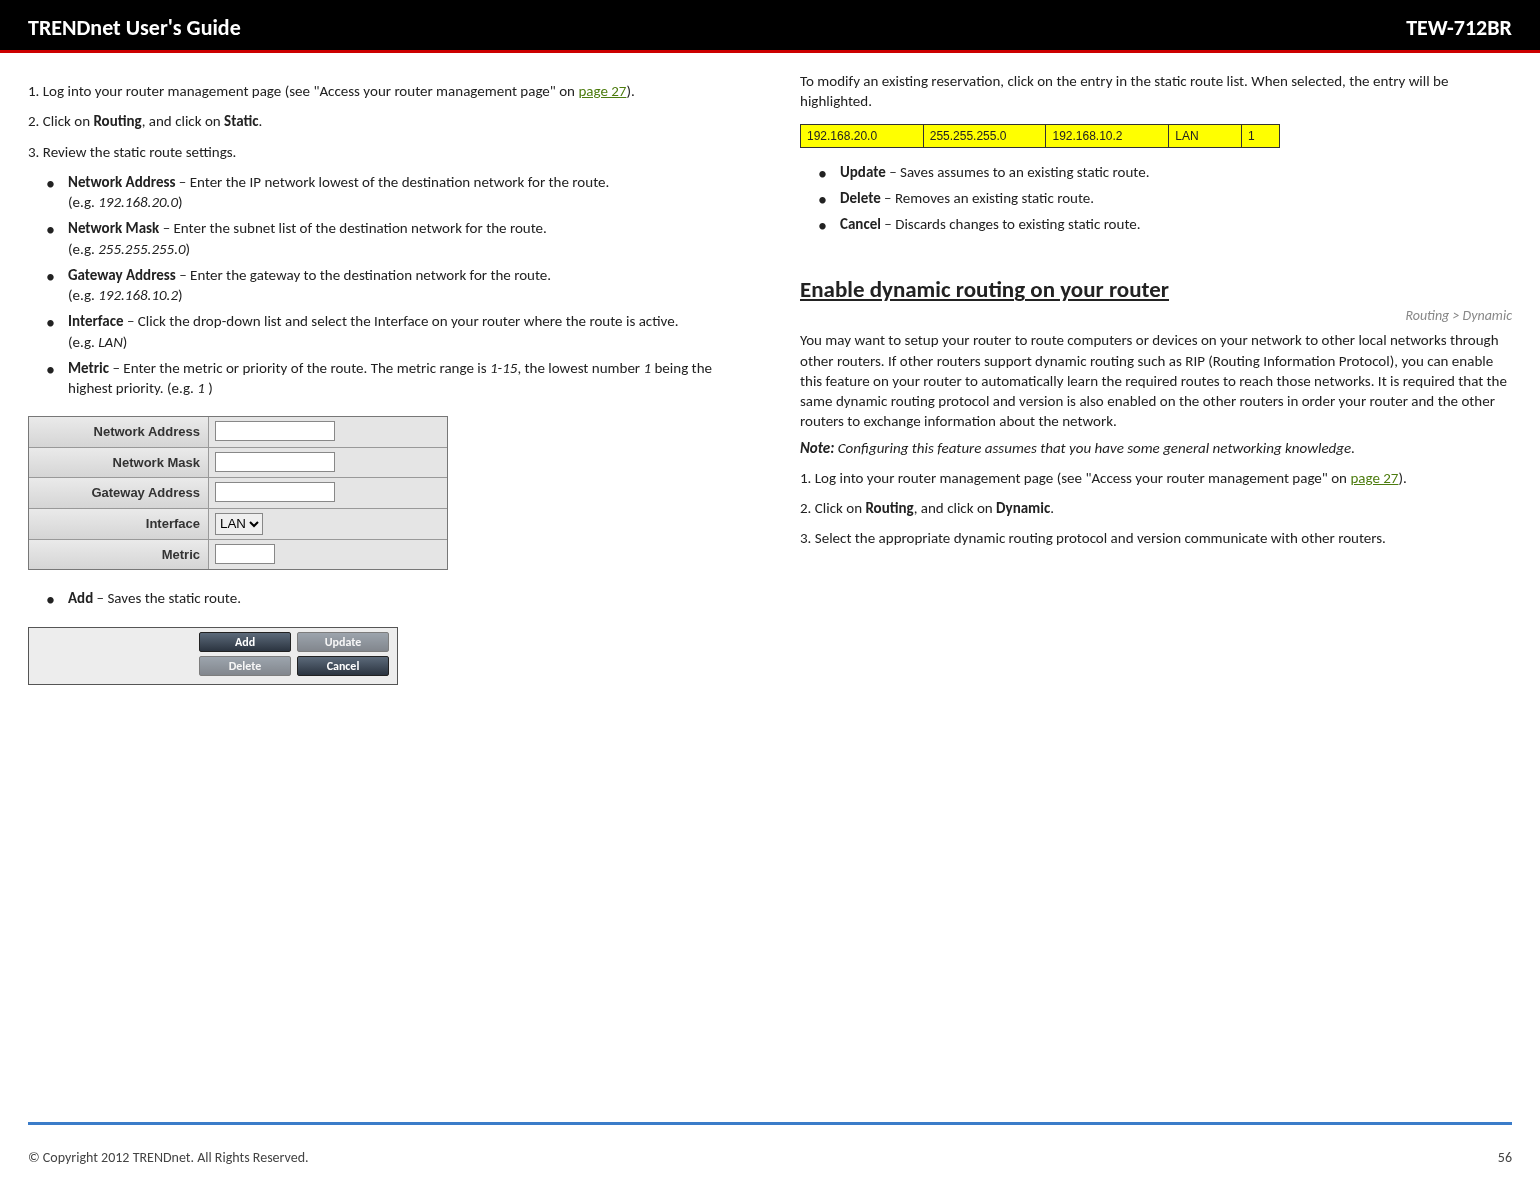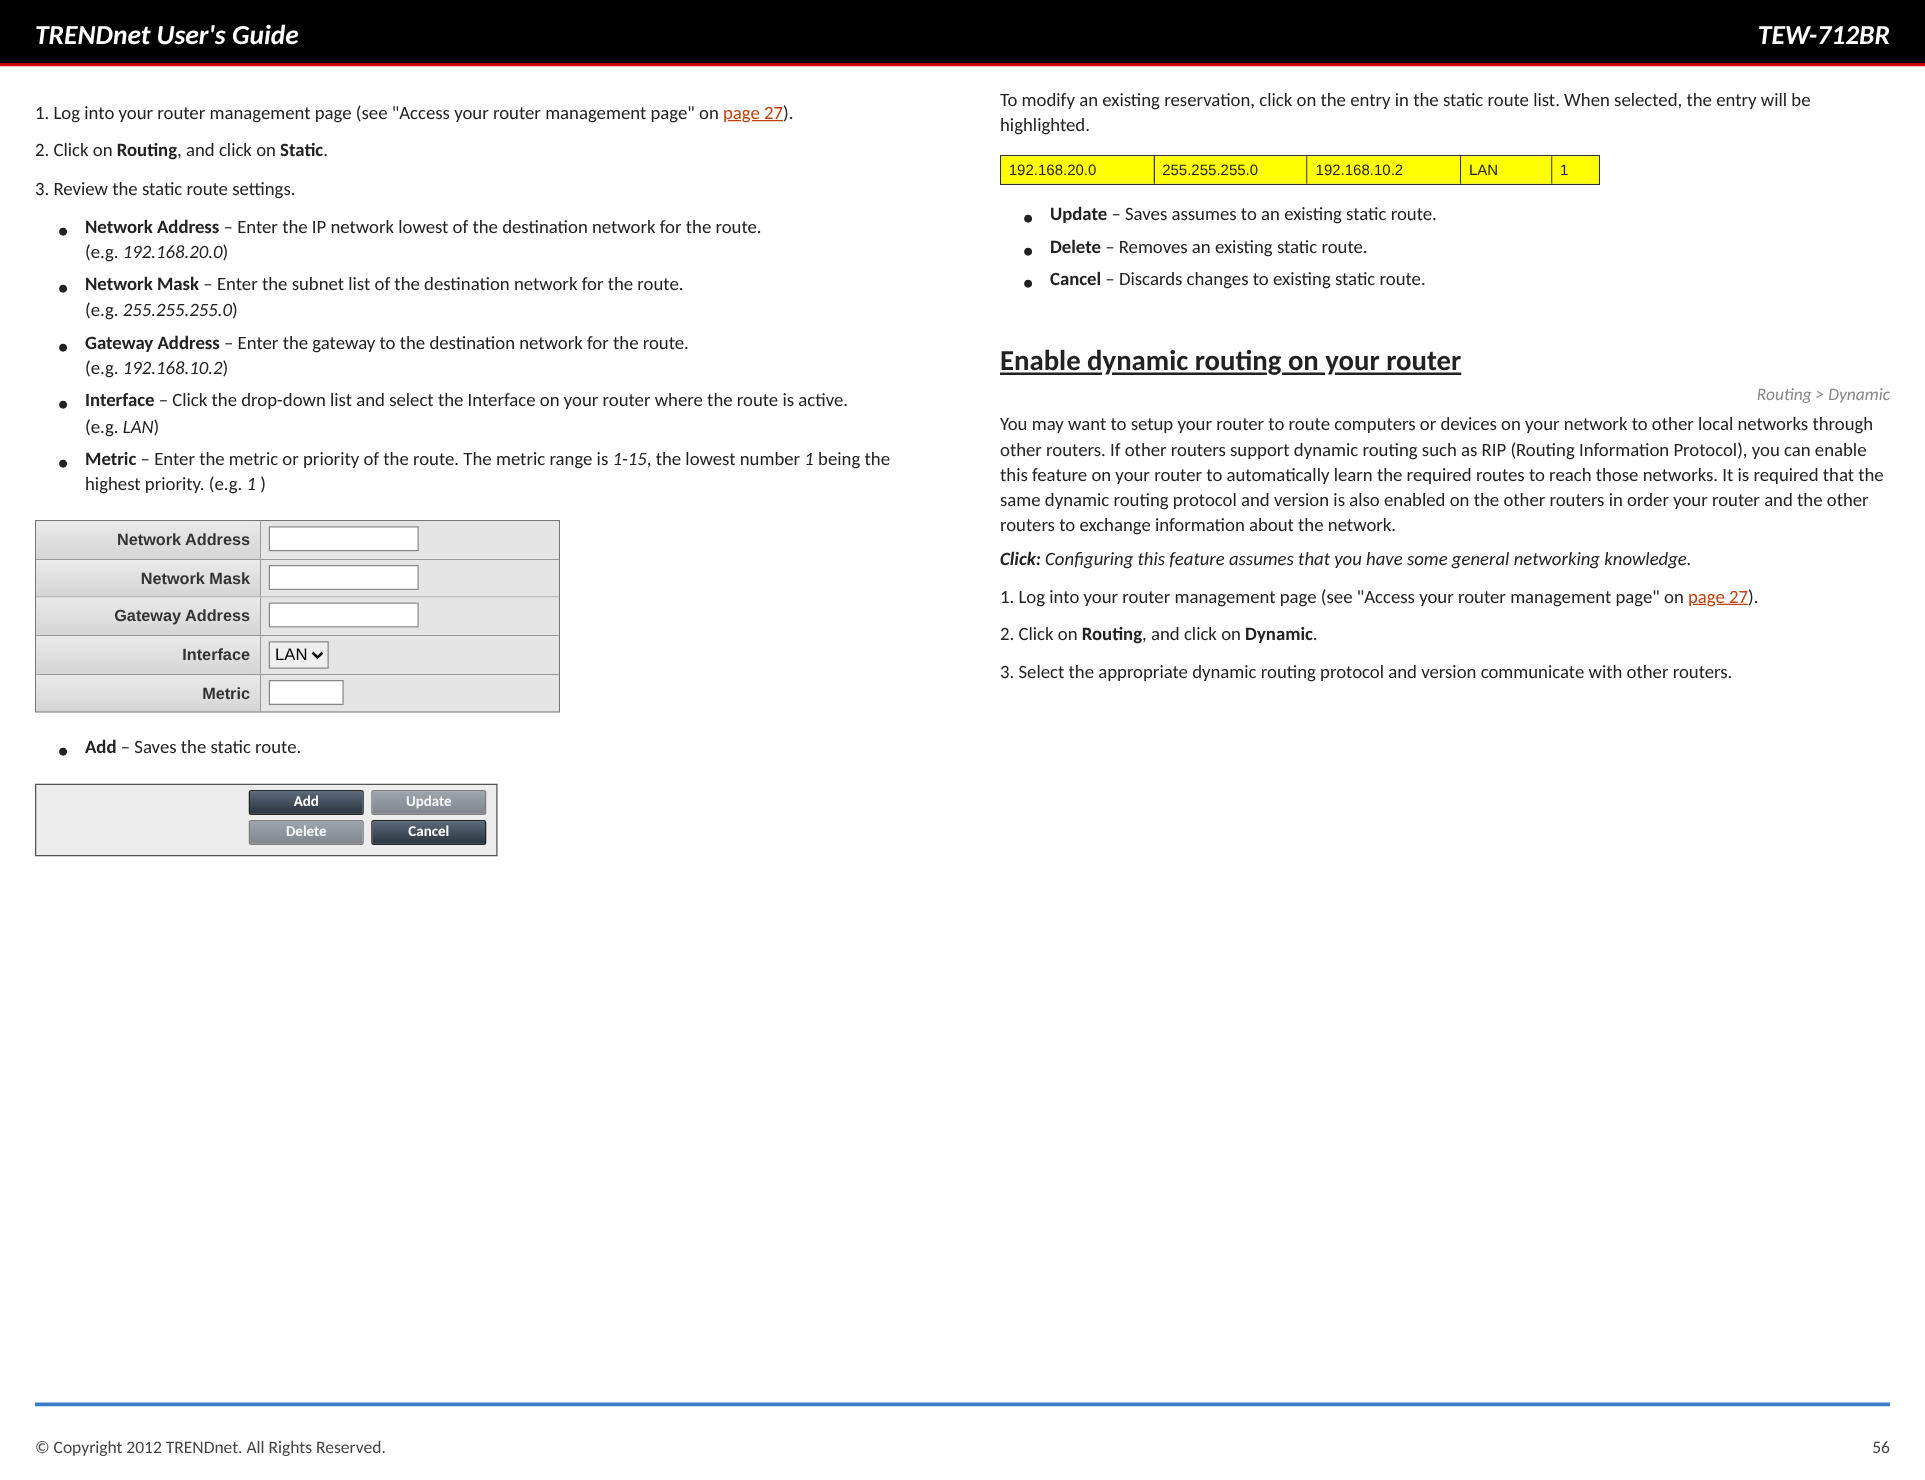--- a/index.html
+++ b/index.html
@@ -13,21 +13,20 @@
       position: relative;
     }
     .header {
       background: linear-gradient(to bottom, #000 95%, #c00 95%, #c00 100%);
       color: #fff;
       padding: 14px 28px 12px 28px;
       display: flex;
       justify-content: space-between;
       font-weight: bold;
       font-size: 22px;
-      font-style: italic;
     }
     .content {
       display: flex;
       gap: 60px;
       padding: 18px 28px 0 28px;
     }
     .col {
       flex: 1;
       line-height: 1.35;
     }
@@ -82,21 +81,21 @@
     .hl-table div:nth-child(1){flex:2.2}
     .hl-table div:nth-child(2){flex:2.2}
     .hl-table div:nth-child(3){flex:2.2}
     .hl-table div:nth-child(4){flex:1.2}
     .hl-table div:nth-child(5){flex:0.5;border-right:none}
     h2 {
       font-size: 23px; text-decoration: underline; margin: 40px 0 2px 0;
     }
     .breadcrumb { color: #888; font-style: italic; font-size: 14px; margin-bottom: 4px; text-align: right; }
     .note { margin: 6px 0 16px 0; }
-    .link { color: #c2410c; text-decoration: underline; }
+    .link { color: #4d7c0f; text-decoration: underline; }
     .footer {
       position: absolute; bottom: 18px; left: 28px; right: 28px;
       border-top: 3px solid #3b7cc9; padding-top: 24px;
       display: flex; justify-content: space-between; font-size: 14px; color: #444;
     }
   </style>
 </head>
 <body>
 
 <div class="header">
@@ -174,21 +173,21 @@
 
     <ul class="bullets">
       <li><strong>Update</strong><span> – Saves assumes to an existing static route.</span></li>
       <li><strong>Delete</strong><span> – Removes an existing static route.</span></li>
       <li><strong>Cancel</strong><span> – Discards changes to existing static route.</span></li>
     </ul>
 
     <h2>Enable dynamic routing on your router</h2>
     <div class="breadcrumb">Routing &gt; Dynamic</div>
     <p>You may want to setup your router to route computers or devices on your network to other local networks through other routers. If other routers support dynamic routing such as RIP (Routing Information Protocol), you can enable this feature on your router to automatically learn the required routes to reach those networks. It is required that the same dynamic routing protocol and version is also enabled on the other routers in order your router and the other routers to exchange information about the network.</p>
-    <p class="note"><strong><em>Click:</em></strong><em> Configuring this feature assumes that you have some general networking knowledge.</em></p>
+    <p class="note"><strong><em>Note:</em></strong><em> Configuring this feature assumes that you have some general networking knowledge.</em></p>
 
     <p class="step">
       <span>1. Log into your router management page (see "Access your router management page" on </span><span class="link">page 27</span><span>).</span>
     </p>
     <p class="step">
       <span>2. Click on </span><strong>Routing</strong><span>, and click on </span><strong>Dynamic</strong><span>.</span>
     </p>
     <p class="step">3. Select the appropriate dynamic routing protocol and version communicate with other routers.</p>
   </div>
 </div>

